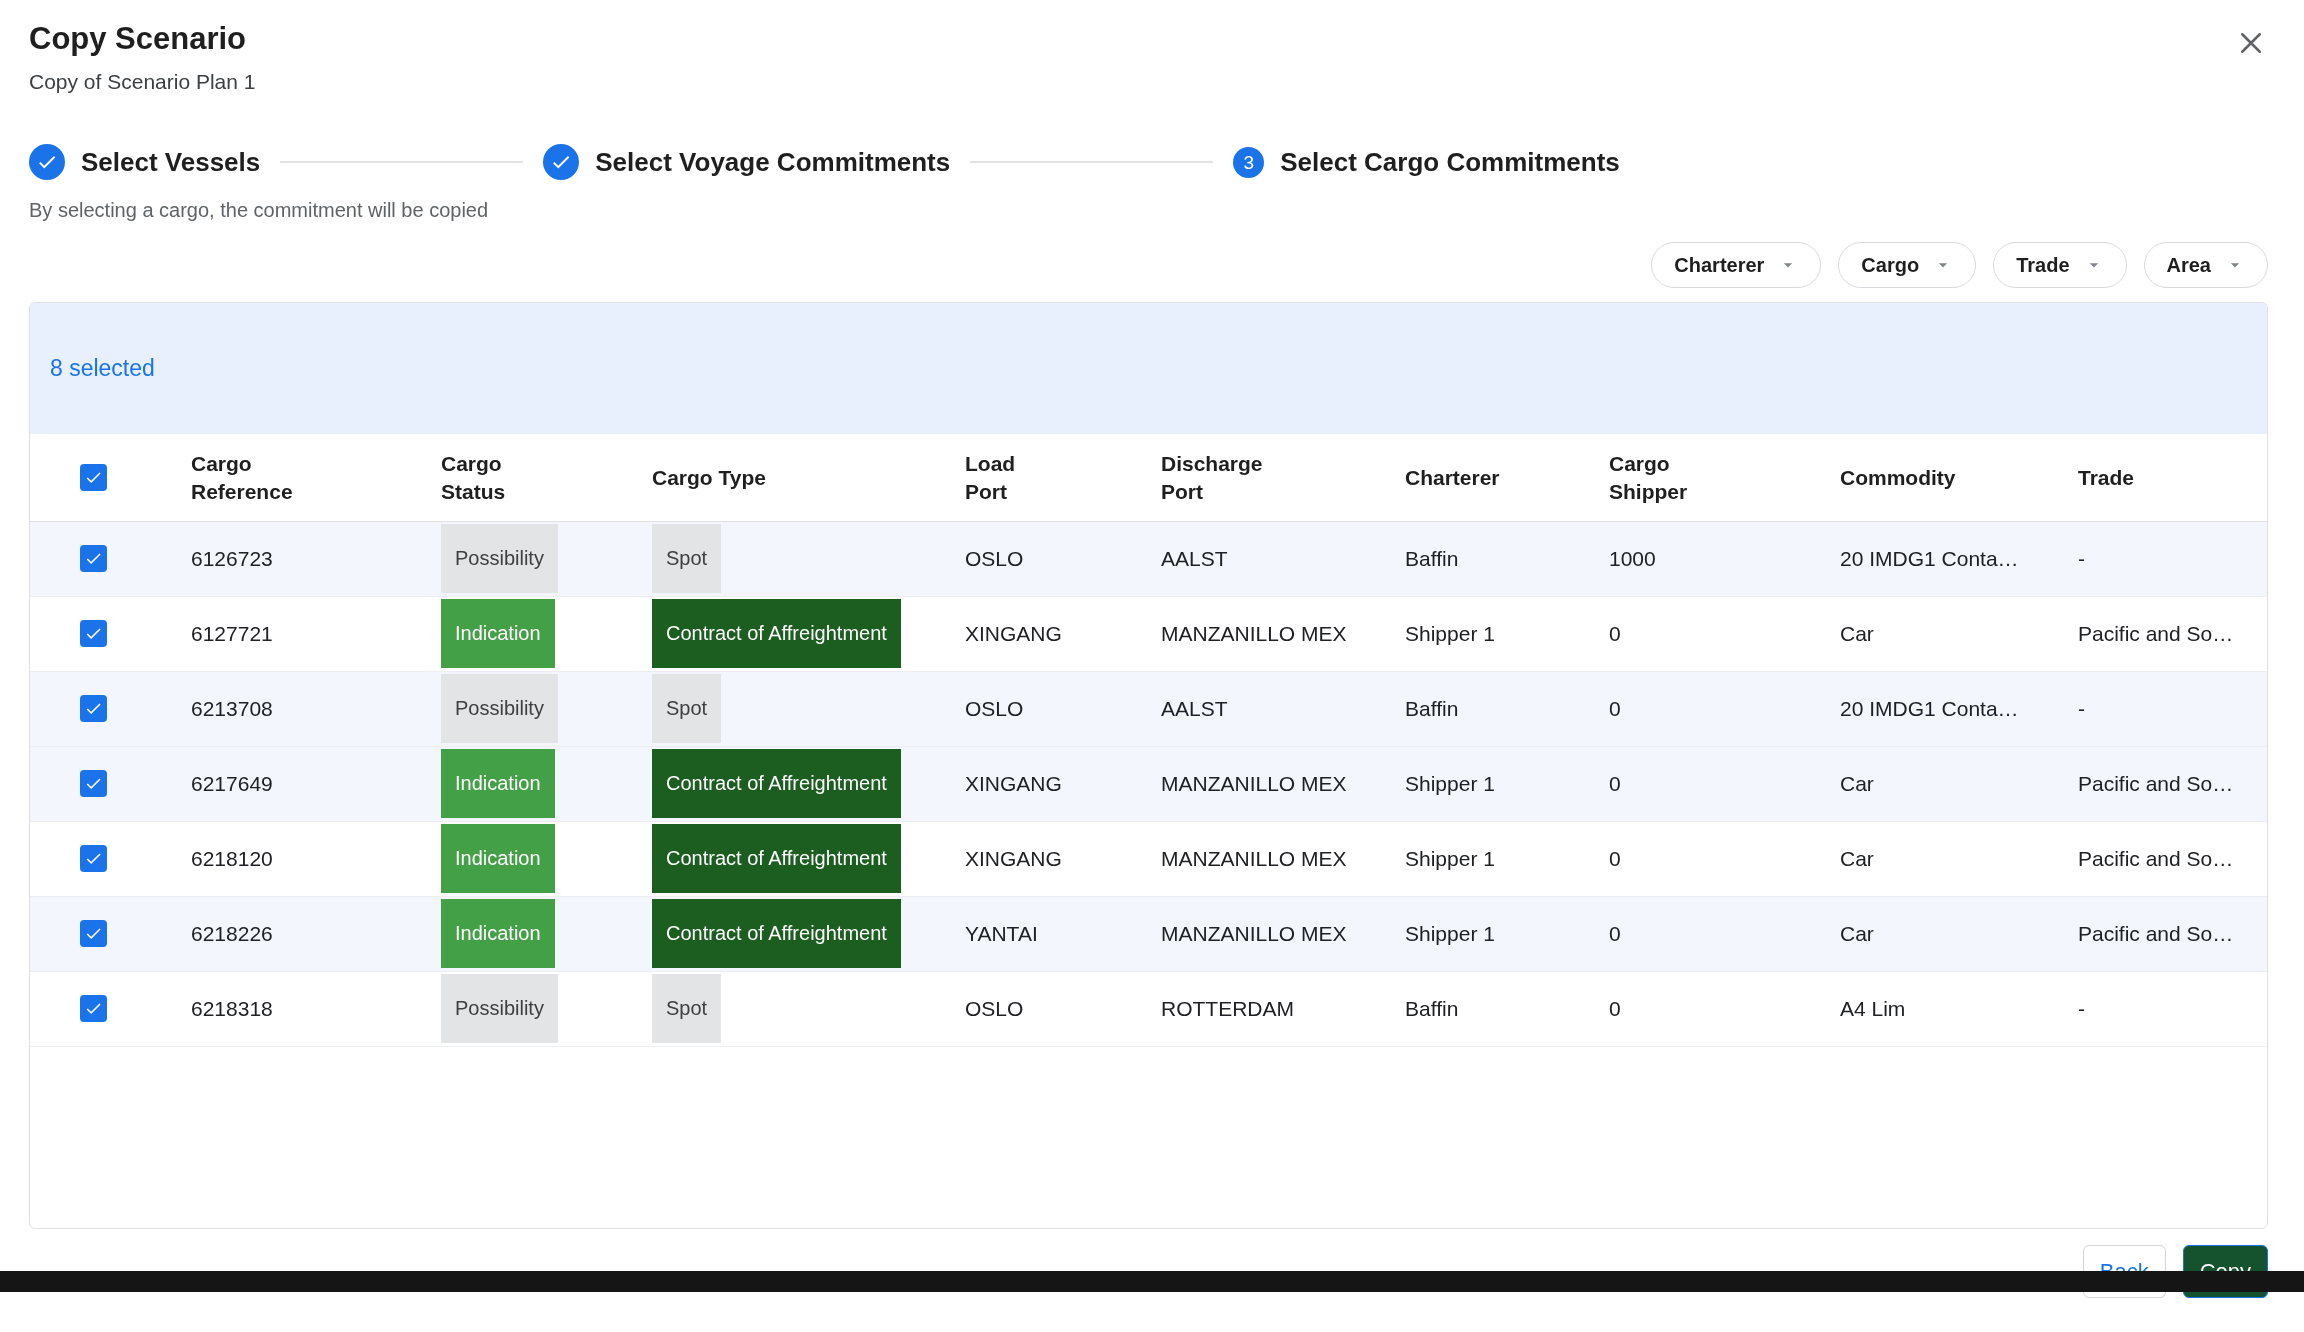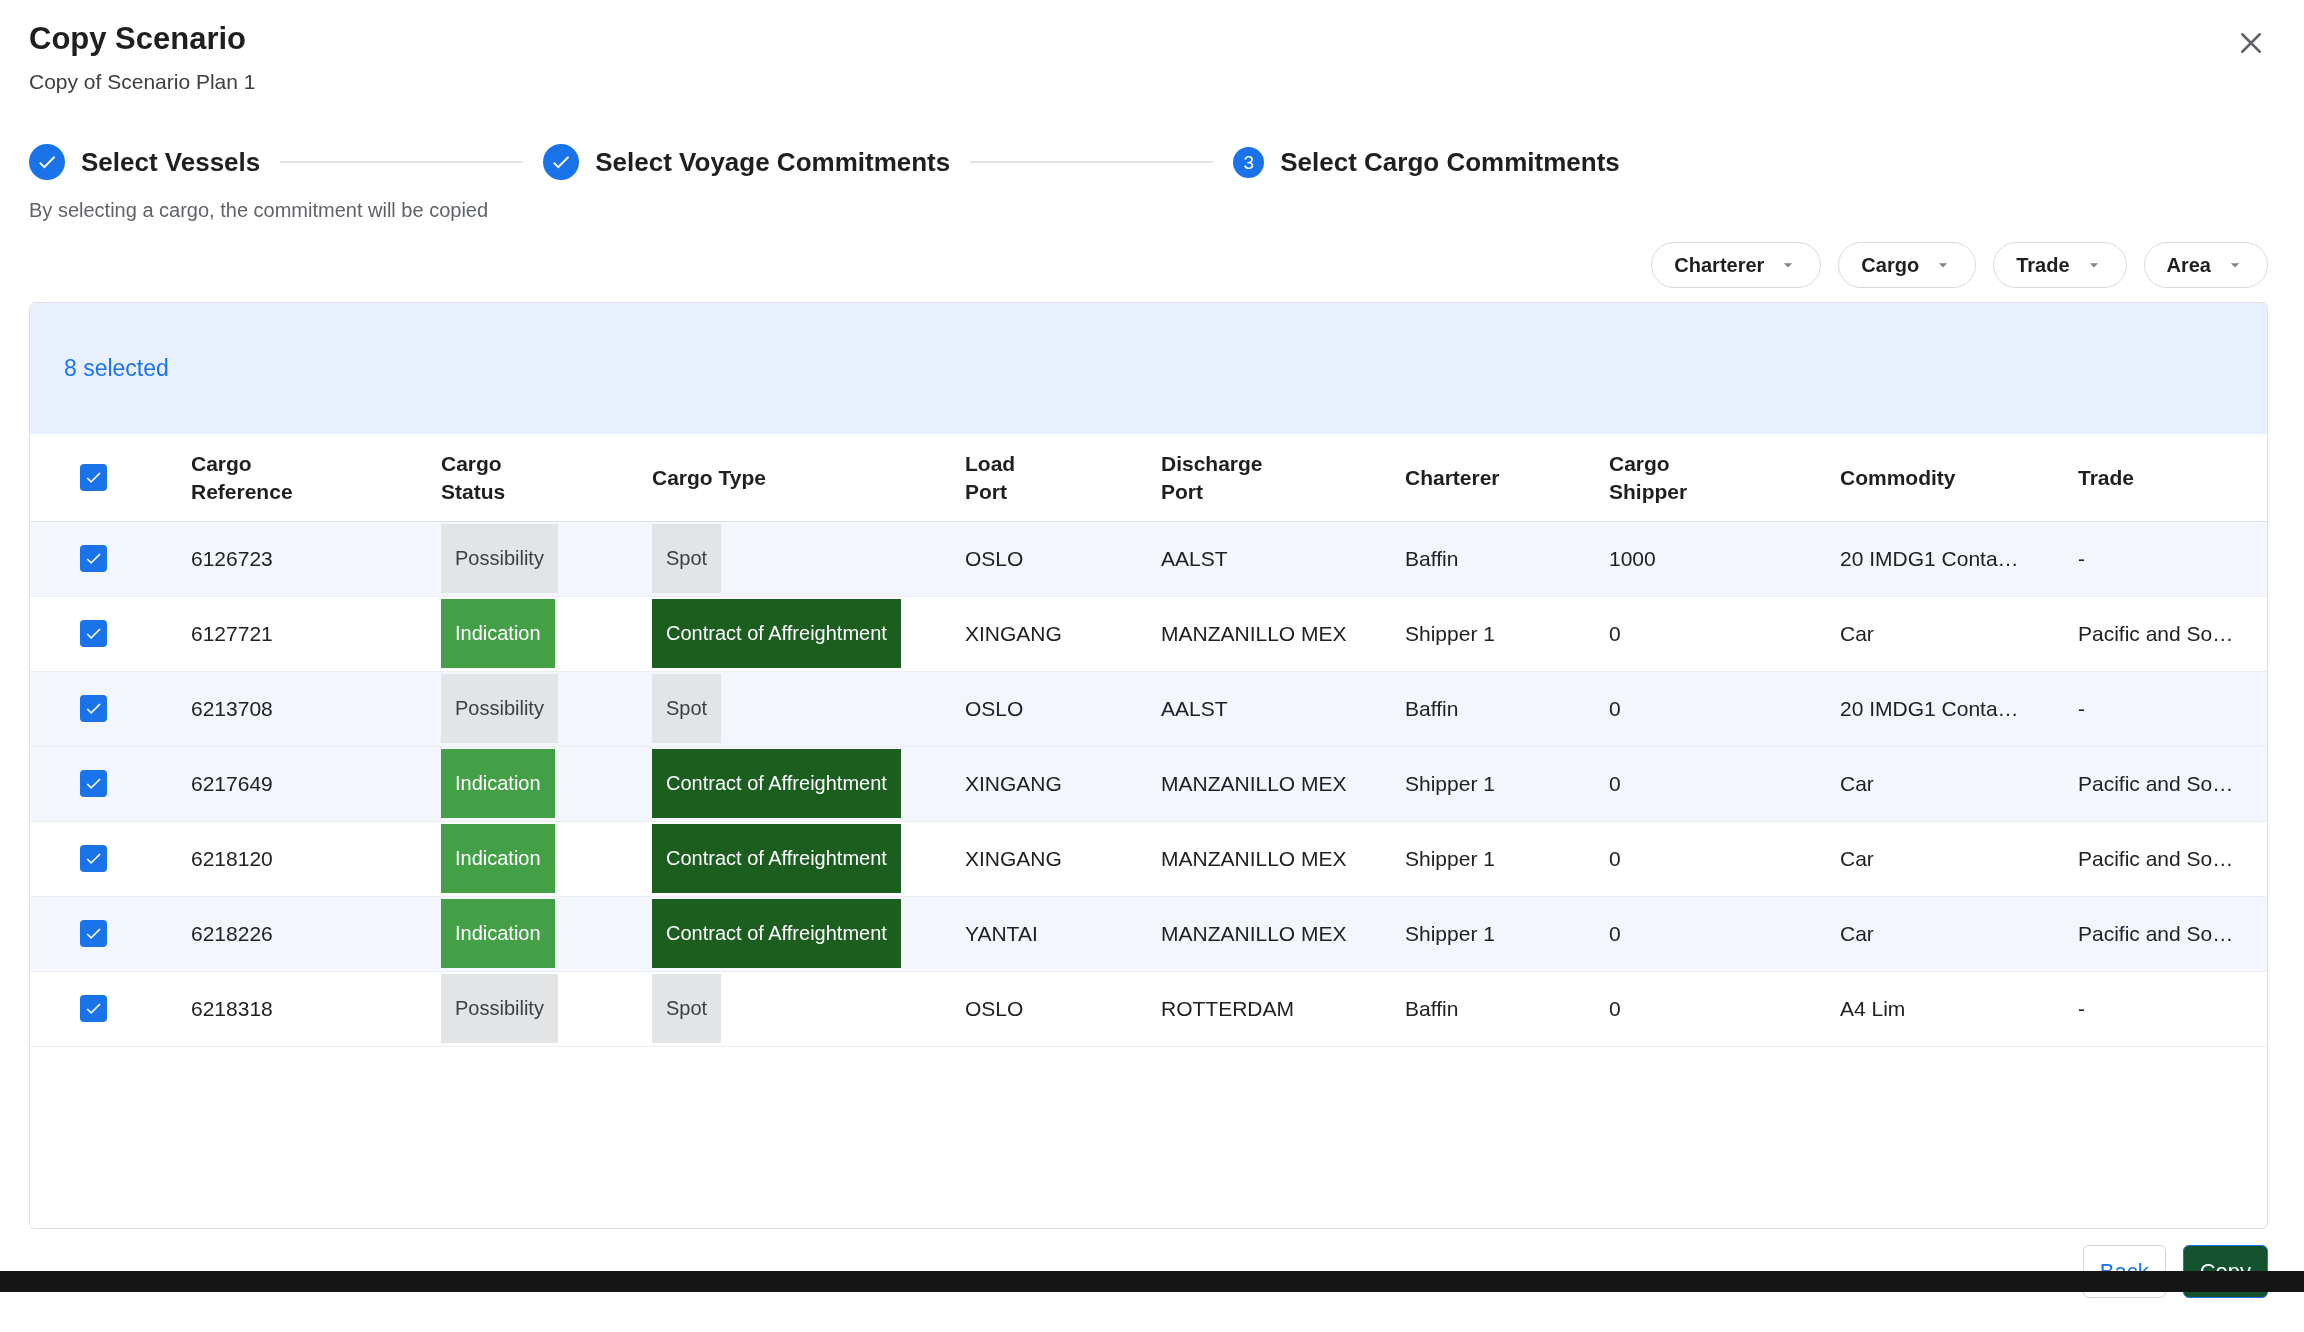--- a/index.html
+++ b/index.html
@@ -51,21 +51,21 @@
 
   
   .table-card {
     margin: 14px 36px 0 29px;
     height: 927px;
     border: 1px solid #e0e0e0; border-radius: 6px;
     background: #fff; overflow: hidden;
   }
   .selected-bar {
     height: 131px; background: #e9f0fd;
-    display: flex; align-items: center; padding-left: 34px;
+    display: flex; align-items: center; padding-left: 20px;
   }
   .selected-text { color: #1a73e8; font-size: 23px; }
 
   table { width: 100%; border-collapse: collapse; table-layout: fixed; }
   thead th {
     height: 87px; text-align: left; vertical-align: middle;
     font-size: 21px; font-weight: 700; color: #1f1f1f;
     background: #fff; border-bottom: 1px solid #e0e0e0;
     padding: 0 12px 0 0;
   }

